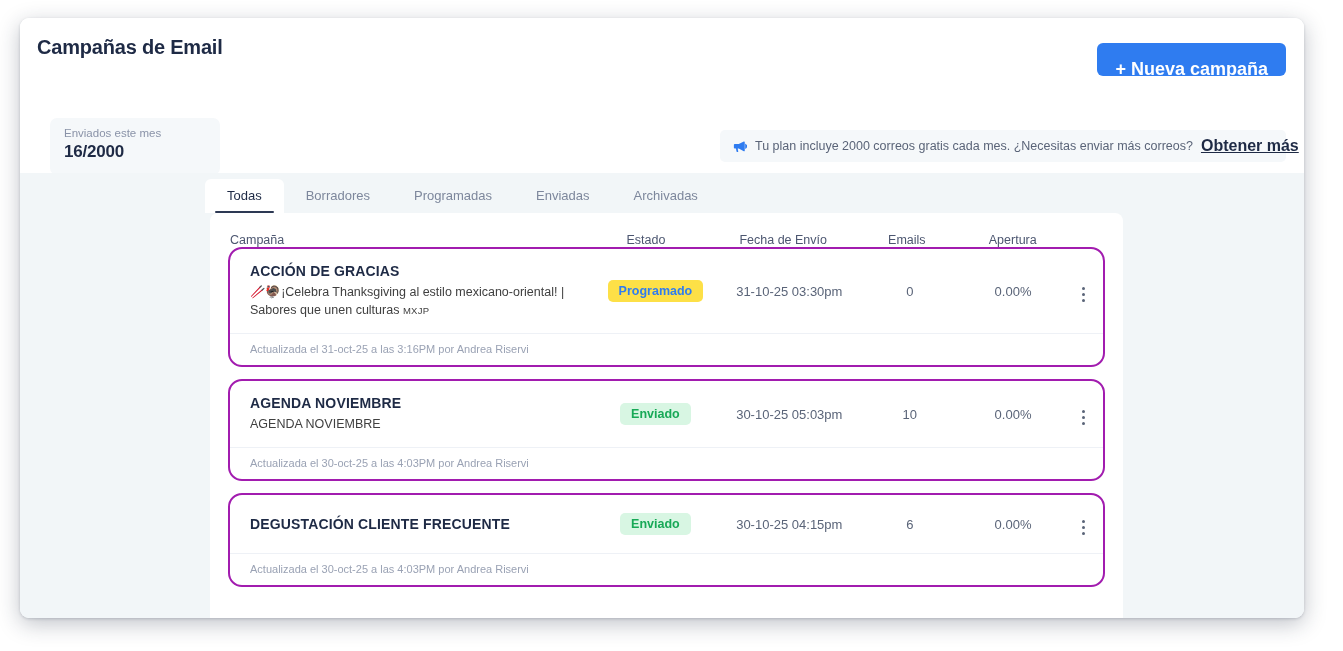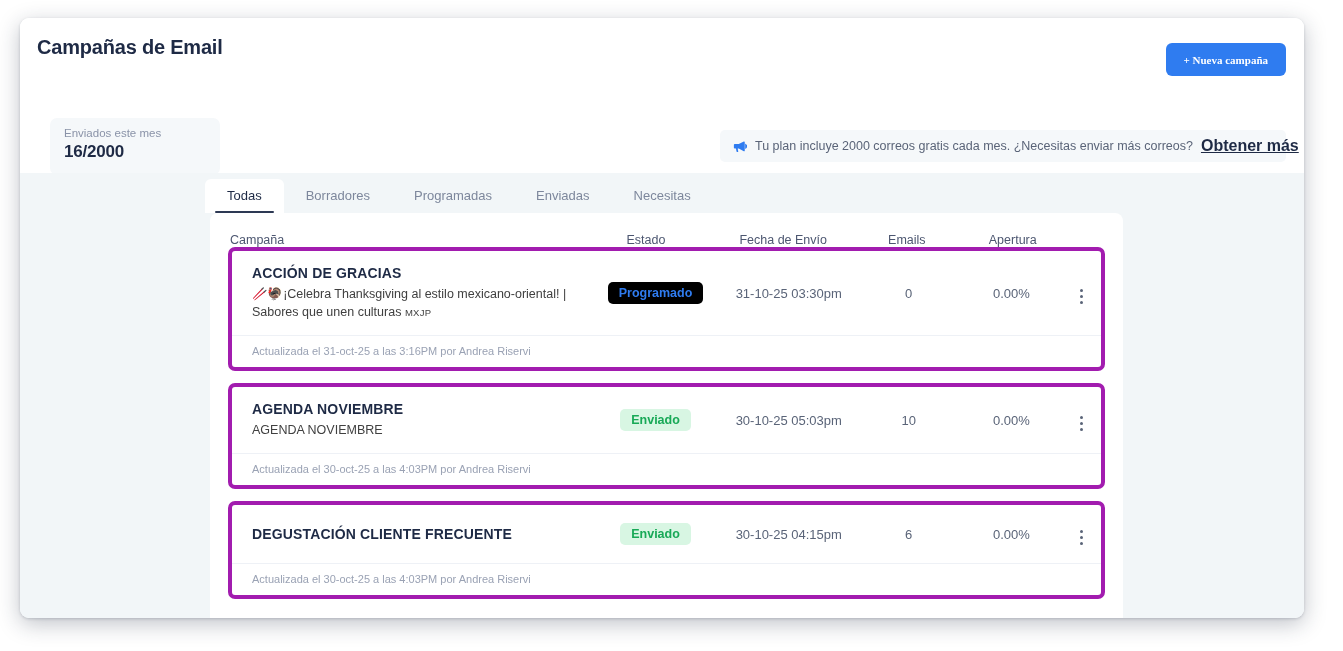--- a/index.html
+++ b/index.html
@@ -25,25 +25,25 @@
     position: absolute; left: 17px; top: 18px;
     font-size: 20px; font-weight: bold; color: #1e2a45;
     letter-spacing: -0.2px;
   }
   .hdr-sub {
     position: absolute; left: 28px; top: 44px;
     font-size: 13.5px; color: #8a93a8;
   }
   .new-btn {
     position: absolute; right: 18px; top: 25px;
-    height: 33px; padding: 10px 18px;
+    height: 33px; padding: 16px 18px;
     background: #2f7cf0; color:#fff;
     border: none; border-radius: 6px;
-    font-family: Liberation Serif, serif;
-    font-size: 11px; font-weight: bold;
+    font-family: Liberation Sans, sans-serif;
+    font-size: 18px; font-weight: bold;
     cursor: pointer; white-space: nowrap;
   }
   .stat-card {
     position: absolute; left: 30px; top: 100px;
     width: 170px; height: 57px;
     background: #f5f8fa; border-radius: 7px;
     padding: 9px 14px;
   }
   .stat-label { font-size: 11.5px; color:#8a93a8; }
   .stat-value { font-size: 17px; font-weight: bold; color:#1e2a45; margin-top:3px; letter-spacing:-0.2px; }
@@ -103,22 +103,22 @@
   }
   .c-camp  { width: 358px; }
   .c-est   { width: 132px; text-align: center; }
   .c-fec   { width: 148px; text-align: center; }
   .c-ema   { width: 104px; text-align: center; }
   .c-ape   { width: 112px; text-align: center; }
   .c-men   { width: 36px;  text-align: center; }
 
   .row-card {
     margin: 0 18px 12px 18px;
-    border: 4px solid #a21caf;
-    border-radius: 7px;
+    border: 2px solid #a21caf;
+    border-radius: 14px;
     background: #fff;
   }
   .row-main {
     display: flex; align-items: center;
     padding: 14px 2px 14px 20px;
     min-height: 56px;
   }
   .camp-name {
     font-size: 14px; font-weight: bold; color:#1e2a45;
     letter-spacing: 0.15px;
@@ -127,21 +127,21 @@
     font-size: 12.5px; color:#404040; margin-top: 4px; line-height: 1.45;
   }
   .camp-desc .sm { font-size: 9.5px; letter-spacing:0.3px; }
   .emoji { font-family: "DejaVu Sans", sans-serif; }
 
   .badge {
     display: inline-block;
     padding: 4px 11px; border-radius: 5px;
     font-size: 12.5px; font-weight: bold;
   }
-  .badge.scheduled { background:#000000; color:#2f7cf0; }
+  .badge.scheduled { background:#fde047; color:#2f7cf0; }
   .badge.sent      { background:#d8f6e3; color:#18a957; }
 
   .cell-txt { font-size: 13px; color: #5a6478; }
   .cell-num { font-size: 13px; color: #5a6478; }
 
   .kebab {
     display:inline-flex; flex-direction:column; gap:3px;
     align-items:center; cursor:pointer; padding:4px;
   }
   .kebab i { width:3px; height:3px; border-radius:50%; background:#5a6478; display:block; }
@@ -180,21 +180,21 @@
     </div>
   </div>
 
   <div class="body-area">
 
     <div class="tabs" id="tabs-host">
         <div class="tab active">Todas</div>
         <div class="tab">Borradores</div>
         <div class="tab">Programadas</div>
         <div class="tab">Enviadas</div>
-        <div class="tab">Necesitas</div>
+        <div class="tab">Archivadas</div>
       </div>
 
     <div class="panel">
       <div class="col-head">
         <div class="c-camp">Campaña</div>
         <div class="c-est">Estado</div>
         <div class="c-fec">Fecha de Envío</div>
         <div class="c-ema">Emails</div>
         <div class="c-ape">Apertura</div>
         <div class="c-men"></div>

